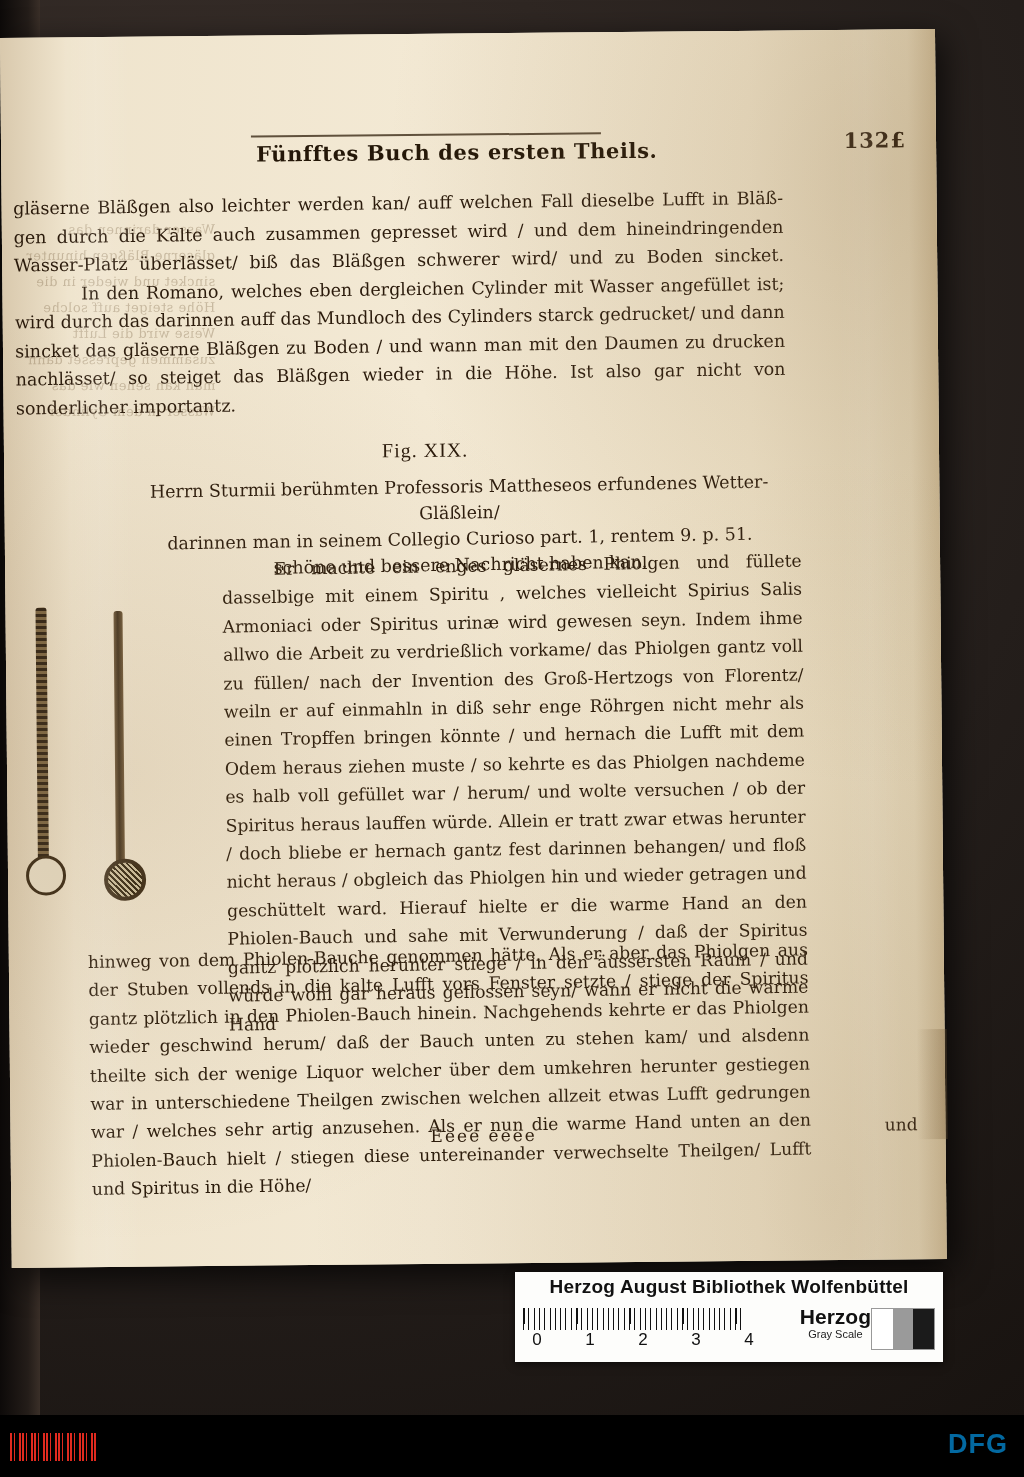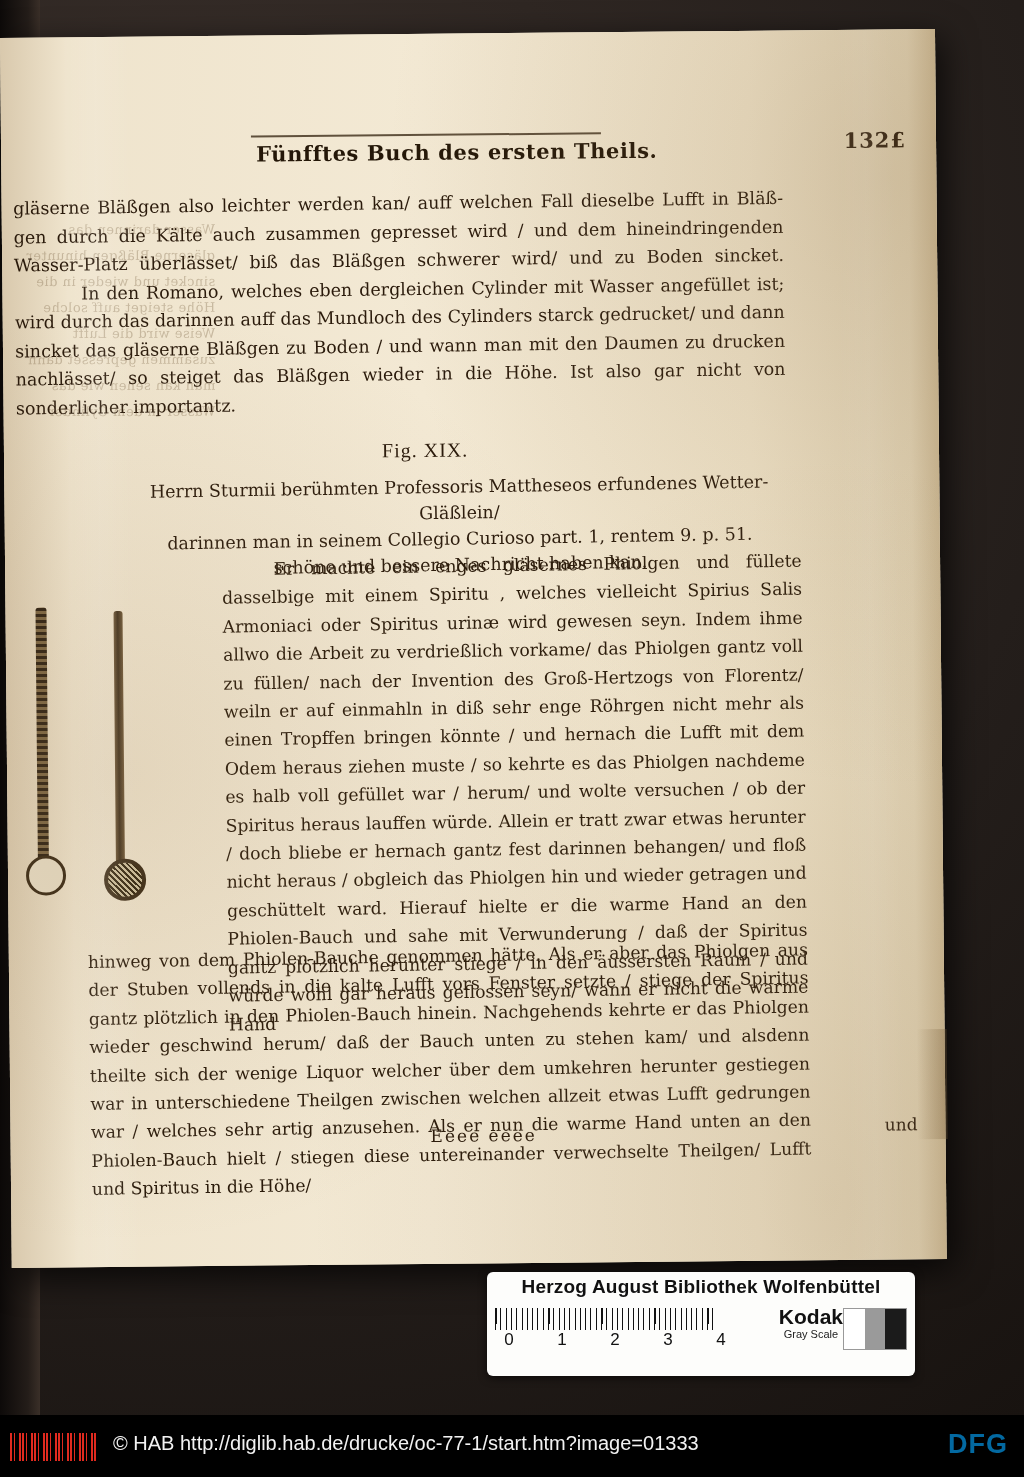--- a/index.html
+++ b/index.html
@@ -237,27 +237,26 @@
   
   .glare {
     position: absolute;
     pointer-events: none;
     background: linear-gradient(to right, rgba(255,255,255,0.0), rgba(255,255,255,0.28), rgba(255,255,255,0.0));
   }
 
   
   #target-card {
     position: absolute;
-    left: 487px;
+    left: 515px;
     top: 1272px;
     width: 428px;
-    height: 104px;
+    height: 90px;
     background: #fdfdfb;
     box-shadow: 0 2px 8px rgba(0,0,0,.6);
-    border-radius: 6px;
   }
   #target-card .lib-name {
     position: absolute;
     left: 0; right: 0; top: 4px;
     text-align: center;
     font-family: "Liberation Sans", sans-serif;
     font-weight: bold;
     font-size: 19px;
     color: #111;
     letter-spacing: .2px;
@@ -410,28 +409,27 @@
     <div class="nums">
       <span style="left:8px;">0</span>
       <span style="left:61px;">1</span>
       <span style="left:114px;">2</span>
       <span style="left:167px;">3</span>
       <span style="left:220px;">4</span>
     </div>
   </div>
 
   <div id="kodak-label">
-    <div class="kodak">Kodak</div>
+    <div class="kodak">Herzog</div>
     <div class="gray">Gray Scale</div>
   </div>
 
   <div id="gray-patches">
     <div style="background:#ffffff"></div>
     <div style="background:#9a9a9a"></div>
     <div style="background:#1b1b1b"></div>
   </div>
 </div>
 
 <div id="credit-bar">
   <div id="barcode"></div>
-  <div id="credit-text">© HAB http://diglib.hab.de/drucke/oc-77-1/start.htm?image=01333</div>
   <div id="dfg-logo">DFG</div>
 </div>
 
 </body></html>

